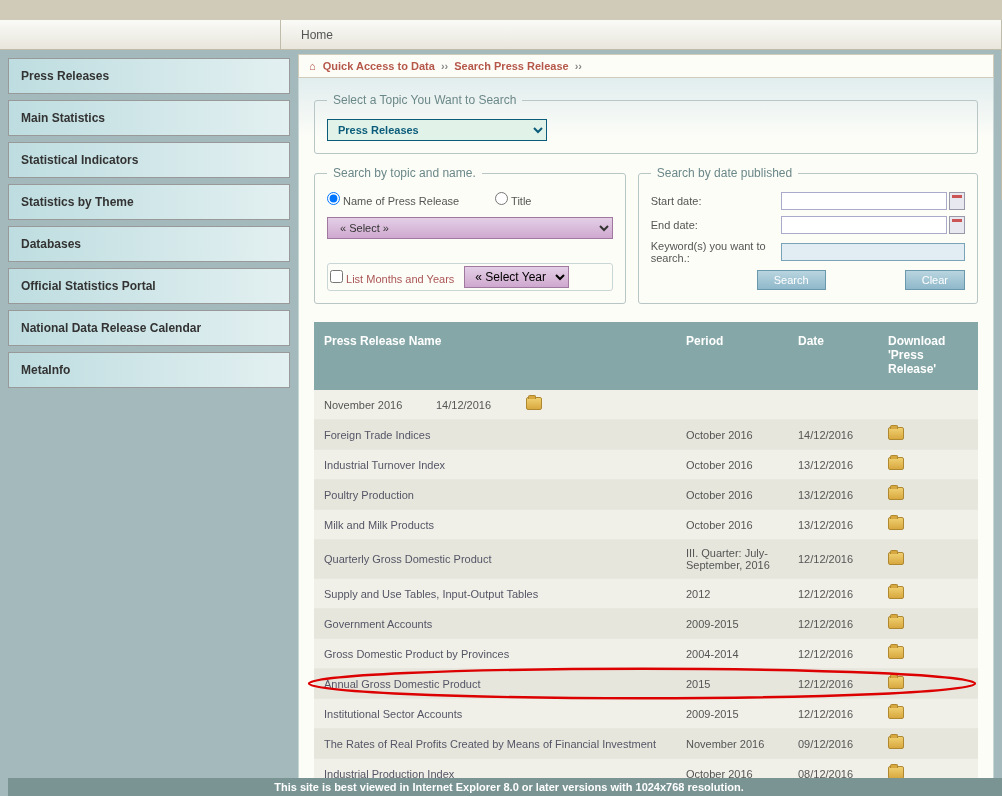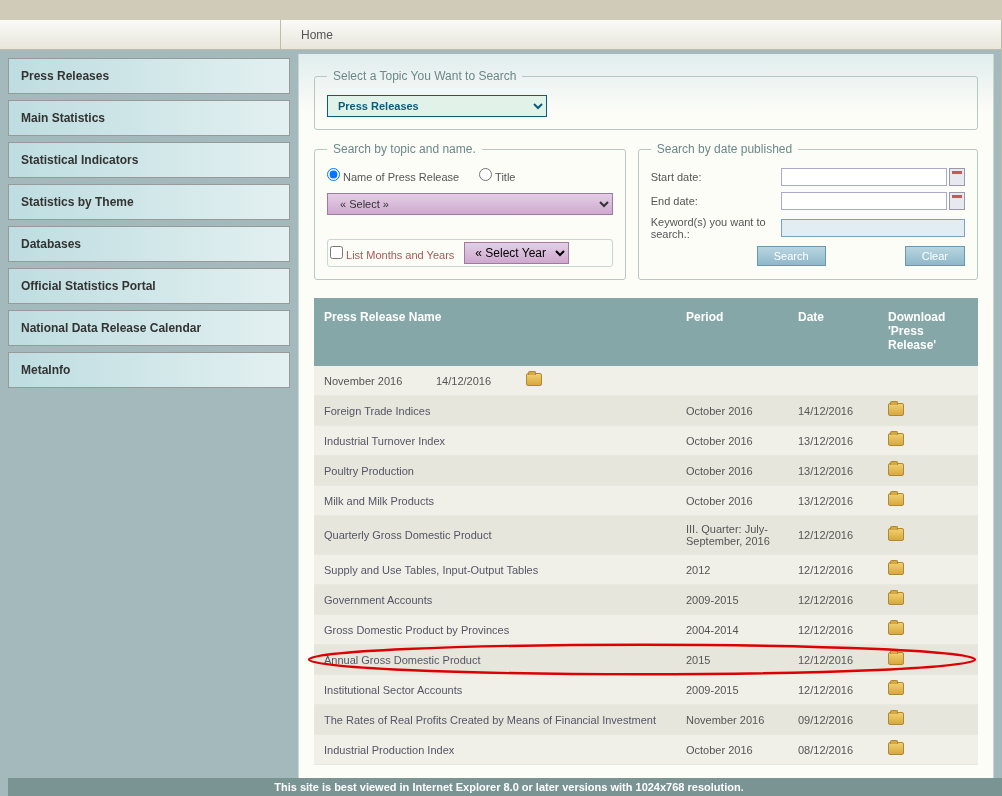--- a/index.html
+++ b/index.html
@@ -74,21 +74,21 @@
       padding: 3px 6px;
       font-size: 11px;
       color: #0a5c7a;
       font-weight: bold;
     }
     
     .search-row { display: flex; gap: 12px; }
     .search-row fieldset { flex: 1; }
     .search-row fieldset:last-child { flex: 1.1; }
     
-    .radio-row { display: flex; gap: 20px; align-items: center; margin-bottom: 10px; }
+    .radio-row { display: flex; gap: 36px; align-items: center; margin-bottom: 10px; }
     .radio-row label { font-size: 11px; color: #555; }
     
     .select-btn {
       width: 100%;
       background: linear-gradient(to bottom, #e3cfe6, #cfa8cf);
       border: 1px solid #a078a0;
       padding: 3px 8px;
       font-size: 11px;
       text-align: left;
       color: #333;
@@ -199,20 +199,27 @@
     <div class="side-item">Main Statistics</div>
     <div class="side-item">Statistical Indicators</div>
     <div class="side-item">Statistics by Theme</div>
     <div class="side-item">Databases</div>
     <div class="side-item">Official Statistics Portal</div>
     <div class="side-item">National Data Release Calendar</div>
     <div class="side-item">MetaInfo</div>
   </div>
 
   <div class="main-area">
+    <div class="breadcrumb">
+      <span class="home-icon">⌂</span>
+      <span>Quick Access to Data</span>
+      <span class="sep">››</span>
+      <span>Search Press Release</span>
+      <span class="sep">››</span>
+    </div>
 
     <div class="panel">
       <fieldset>
         <legend>Select a Topic You Want to Search</legend>
         <select class="topic-select">
           <option>Press Releases</option>
         </select>
       </fieldset>
 
       <div class="search-row">

